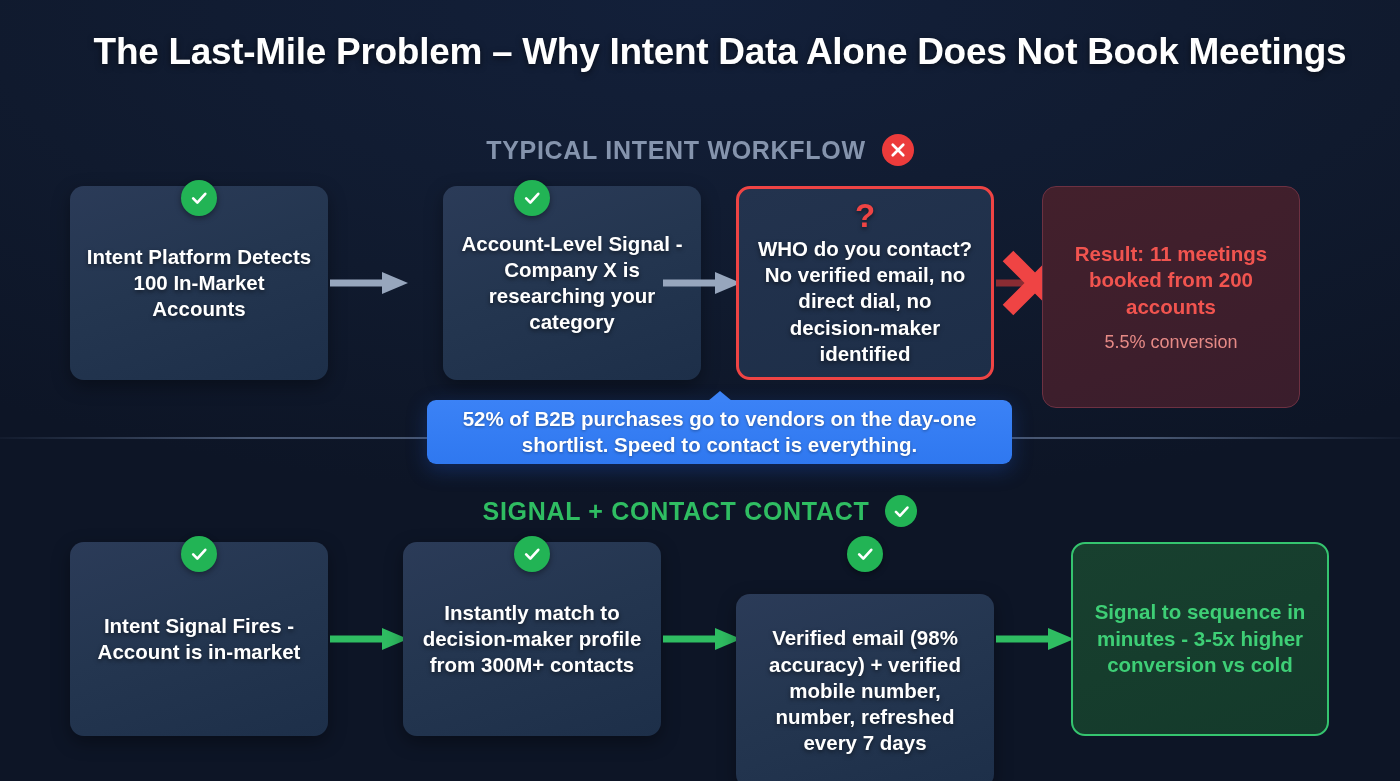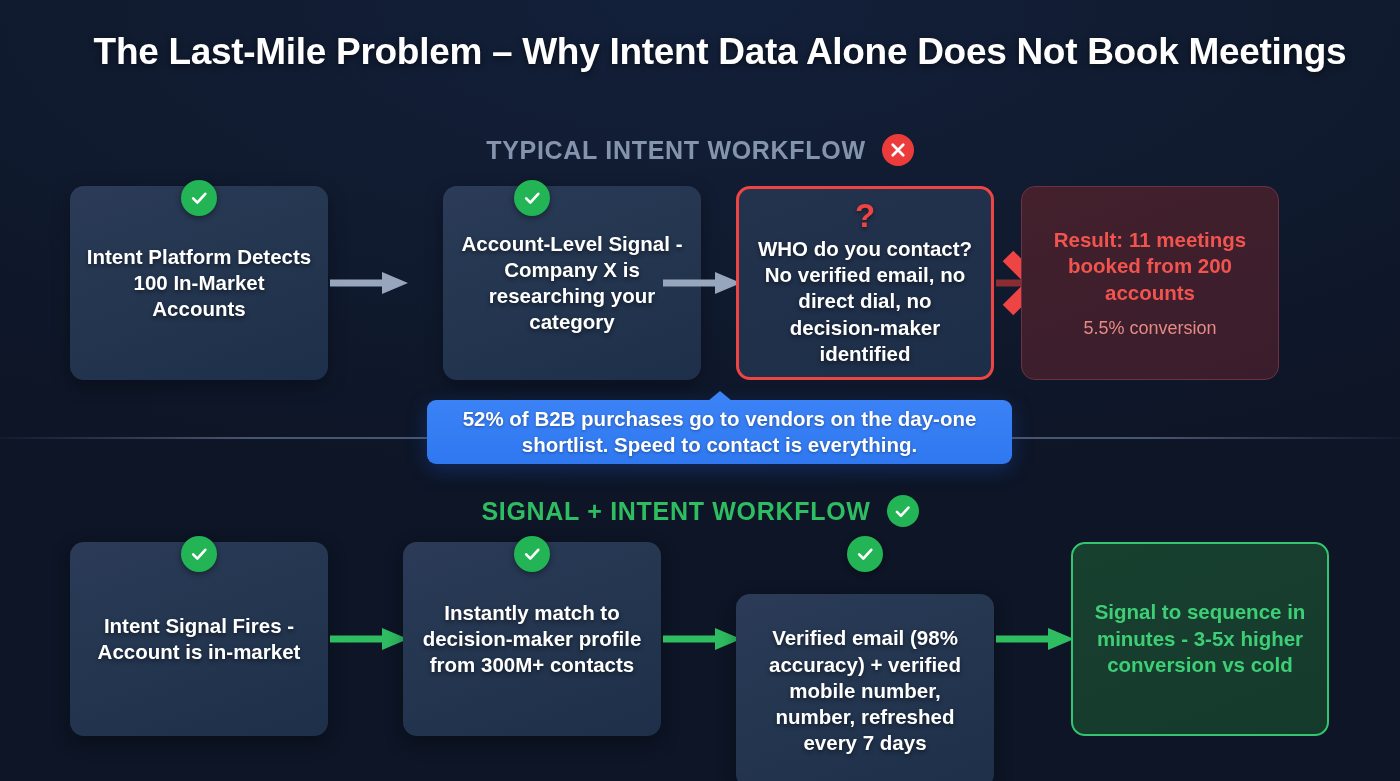--- a/index.html
+++ b/index.html
@@ -273,34 +273,34 @@
 
   <svg class="arrow" style="left:996px; top:270px; width:78px;" viewBox="0 0 78 26">
     <line x1="0" y1="13" x2="56" y2="13" stroke="#8a2c33" stroke-width="7"></line>
     <polygon points="52,2 78,13 52,24" fill="#8a2c33"></polygon>
   </svg>
 
   <svg class="xmark" style="left:998px; top:246px;" viewBox="0 0 74 74">
     <path d="M10 10 L64 64 M64 10 L10 64" stroke="#ef4444" stroke-width="15" stroke-linecap="butt" fill="none"></path>
   </svg>
 
-  <div class="box box-result-bad" style="left:1021px; top:186px; width:258px; height:194px;">
+  <div class="box box-result-bad" style="left:1042px; top:186px; width:258px; height:222px;">
     <div class="result-bad-main">Result: 11 meetings booked from 200 accounts</div>
     <div class="result-bad-sub">5.5% conversion</div>
   </div>
 
   <div class="divider"></div>
 
   <div class="callout">
     <div class="callout-notch"></div>
     <div class="callout-text">52% of B2B purchases go to vendors on the day-one shortlist. Speed to contact is everything.</div>
   </div>
 
   <div class="section-head bottom">
-    <span>SIGNAL + INTENT WORKFLOW</span>
+    <span>SIGNAL + CONTACT CONTACT</span>
     <span class="badge-circle badge-green">
       <svg width="19" height="19" viewBox="0 0 24 24">
         <path d="M5 12.5 L10 17.5 L19.5 7" stroke="#ffffff" stroke-width="3.2" fill="none" stroke-linecap="round" stroke-linejoin="round"></path>
       </svg>
     </span>
   </div>
 
   <div class="box box-plain" style="left:70px; top:542px; width:258px; height:194px;">
     <div class="box-text">Intent Signal Fires - Account is in-market</div>
   </div>

